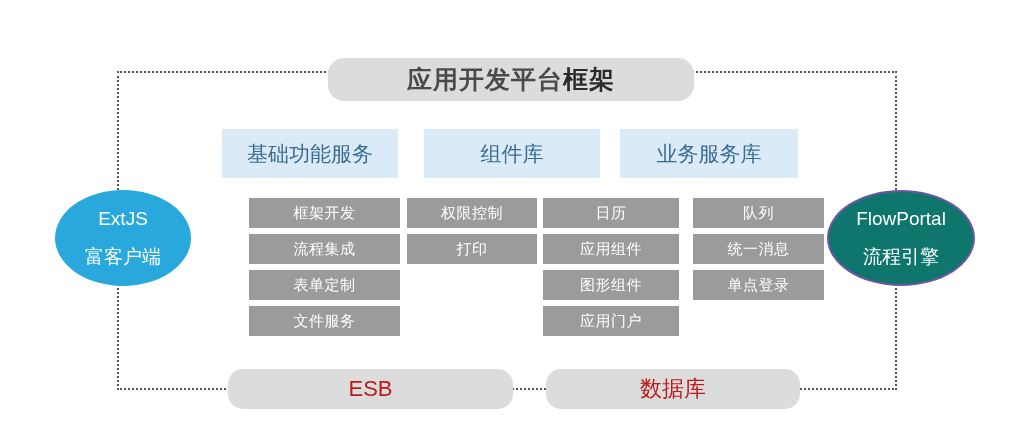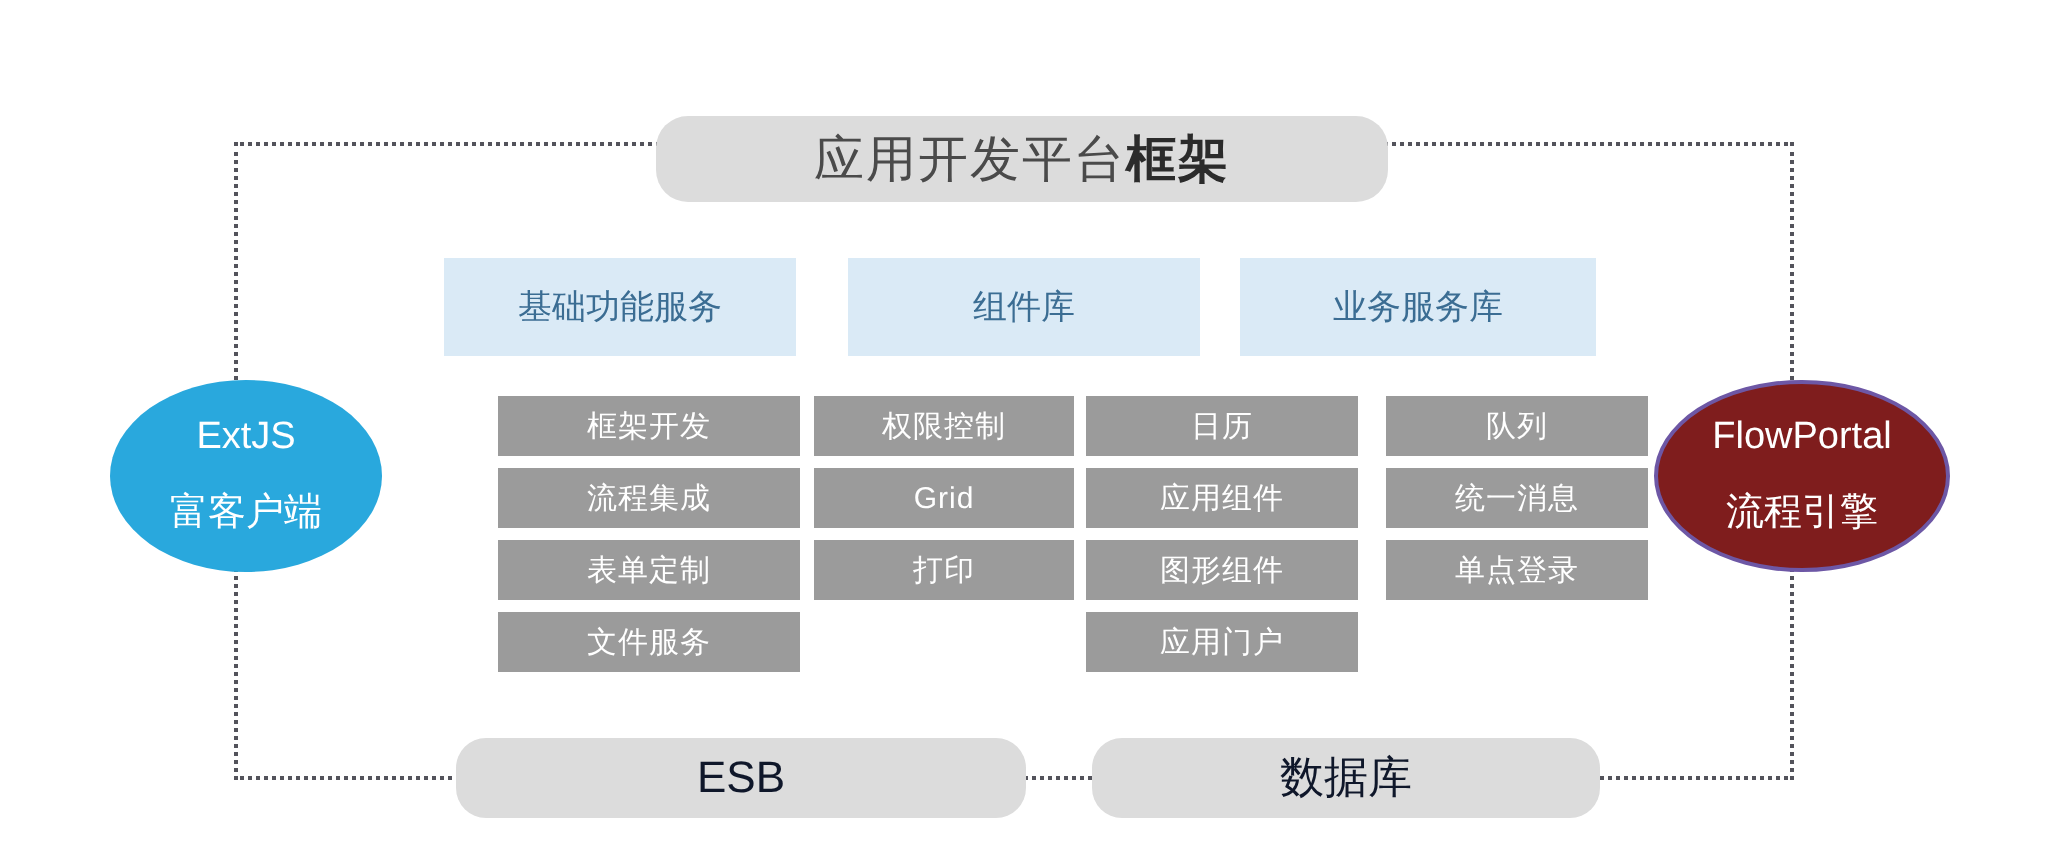--- a/index.html
+++ b/index.html
@@ -45,43 +45,43 @@
   }
   .pill-title {
     left: 328px;
     top: 58px;
     width: 366px;
     height: 43px;
     font-size: 25px;
     letter-spacing: 1px;
     border-radius: 16px;
   }
-  .pill-title .t-light { font-weight: 400; color: #4a4a4a; }
+  .pill-title .t-light { font-weight: 700; color: #4a4a4a; }
   .pill-title .t-bold  { font-weight: 700; color: #2b2b2b; }
 
   .pill-bottom {
     top: 369px;
     height: 40px;
     font-size: 22px;
     border-radius: 15px;
-    color: #0f172a;
+    color: #b91c1c;
   }
   .pill-esb { left: 228px; width: 285px; }
   .pill-db  { left: 546px; width: 254px; }
 
   
   .blue-box {
     position: absolute;
     top: 129px;
     height: 49px;
     background: #daeaf6;
     display: flex;
     align-items: center;
     justify-content: center;
-    font-size: 17px;
+    font-size: 21px;
     color: #3b6d93;
     z-index: 3;
   }
   .bb1 { left: 222px; width: 176px; }
   .bb2 { left: 424px; width: 176px; }
   .bb3 { left: 620px; width: 178px; }
 
   
   .grid-col {
     position: absolute;
@@ -128,21 +128,21 @@
     top: 190px;
     width: 136px;
     height: 96px;
     background: #29a8dd;
   }
   .ellipse-right {
     left: 827px;
     top: 190px;
     width: 148px;
     height: 96px;
-    background: #7f1d1d;
+    background: #0f766e;
     border: 2px solid #6d57a5;
     box-sizing: border-box;
   }
 </style>
 </head>
 <body>
 
 <div id="canvas">
 
   <div class="dotted-frame"></div>
@@ -164,21 +164,20 @@
 
   <div class="grid-col gc1">
     <div class="grid-cell">框架开发</div>
     <div class="grid-cell">流程集成</div>
     <div class="grid-cell">表单定制</div>
     <div class="grid-cell">文件服务</div>
   </div>
 
   <div class="grid-col gc2">
     <div class="grid-cell">权限控制</div>
-    <div class="grid-cell">Grid</div>
     <div class="grid-cell">打印</div>
   </div>
 
   <div class="grid-col gc3">
     <div class="grid-cell">日历</div>
     <div class="grid-cell">应用组件</div>
     <div class="grid-cell">图形组件</div>
     <div class="grid-cell">应用门户</div>
   </div>
 

